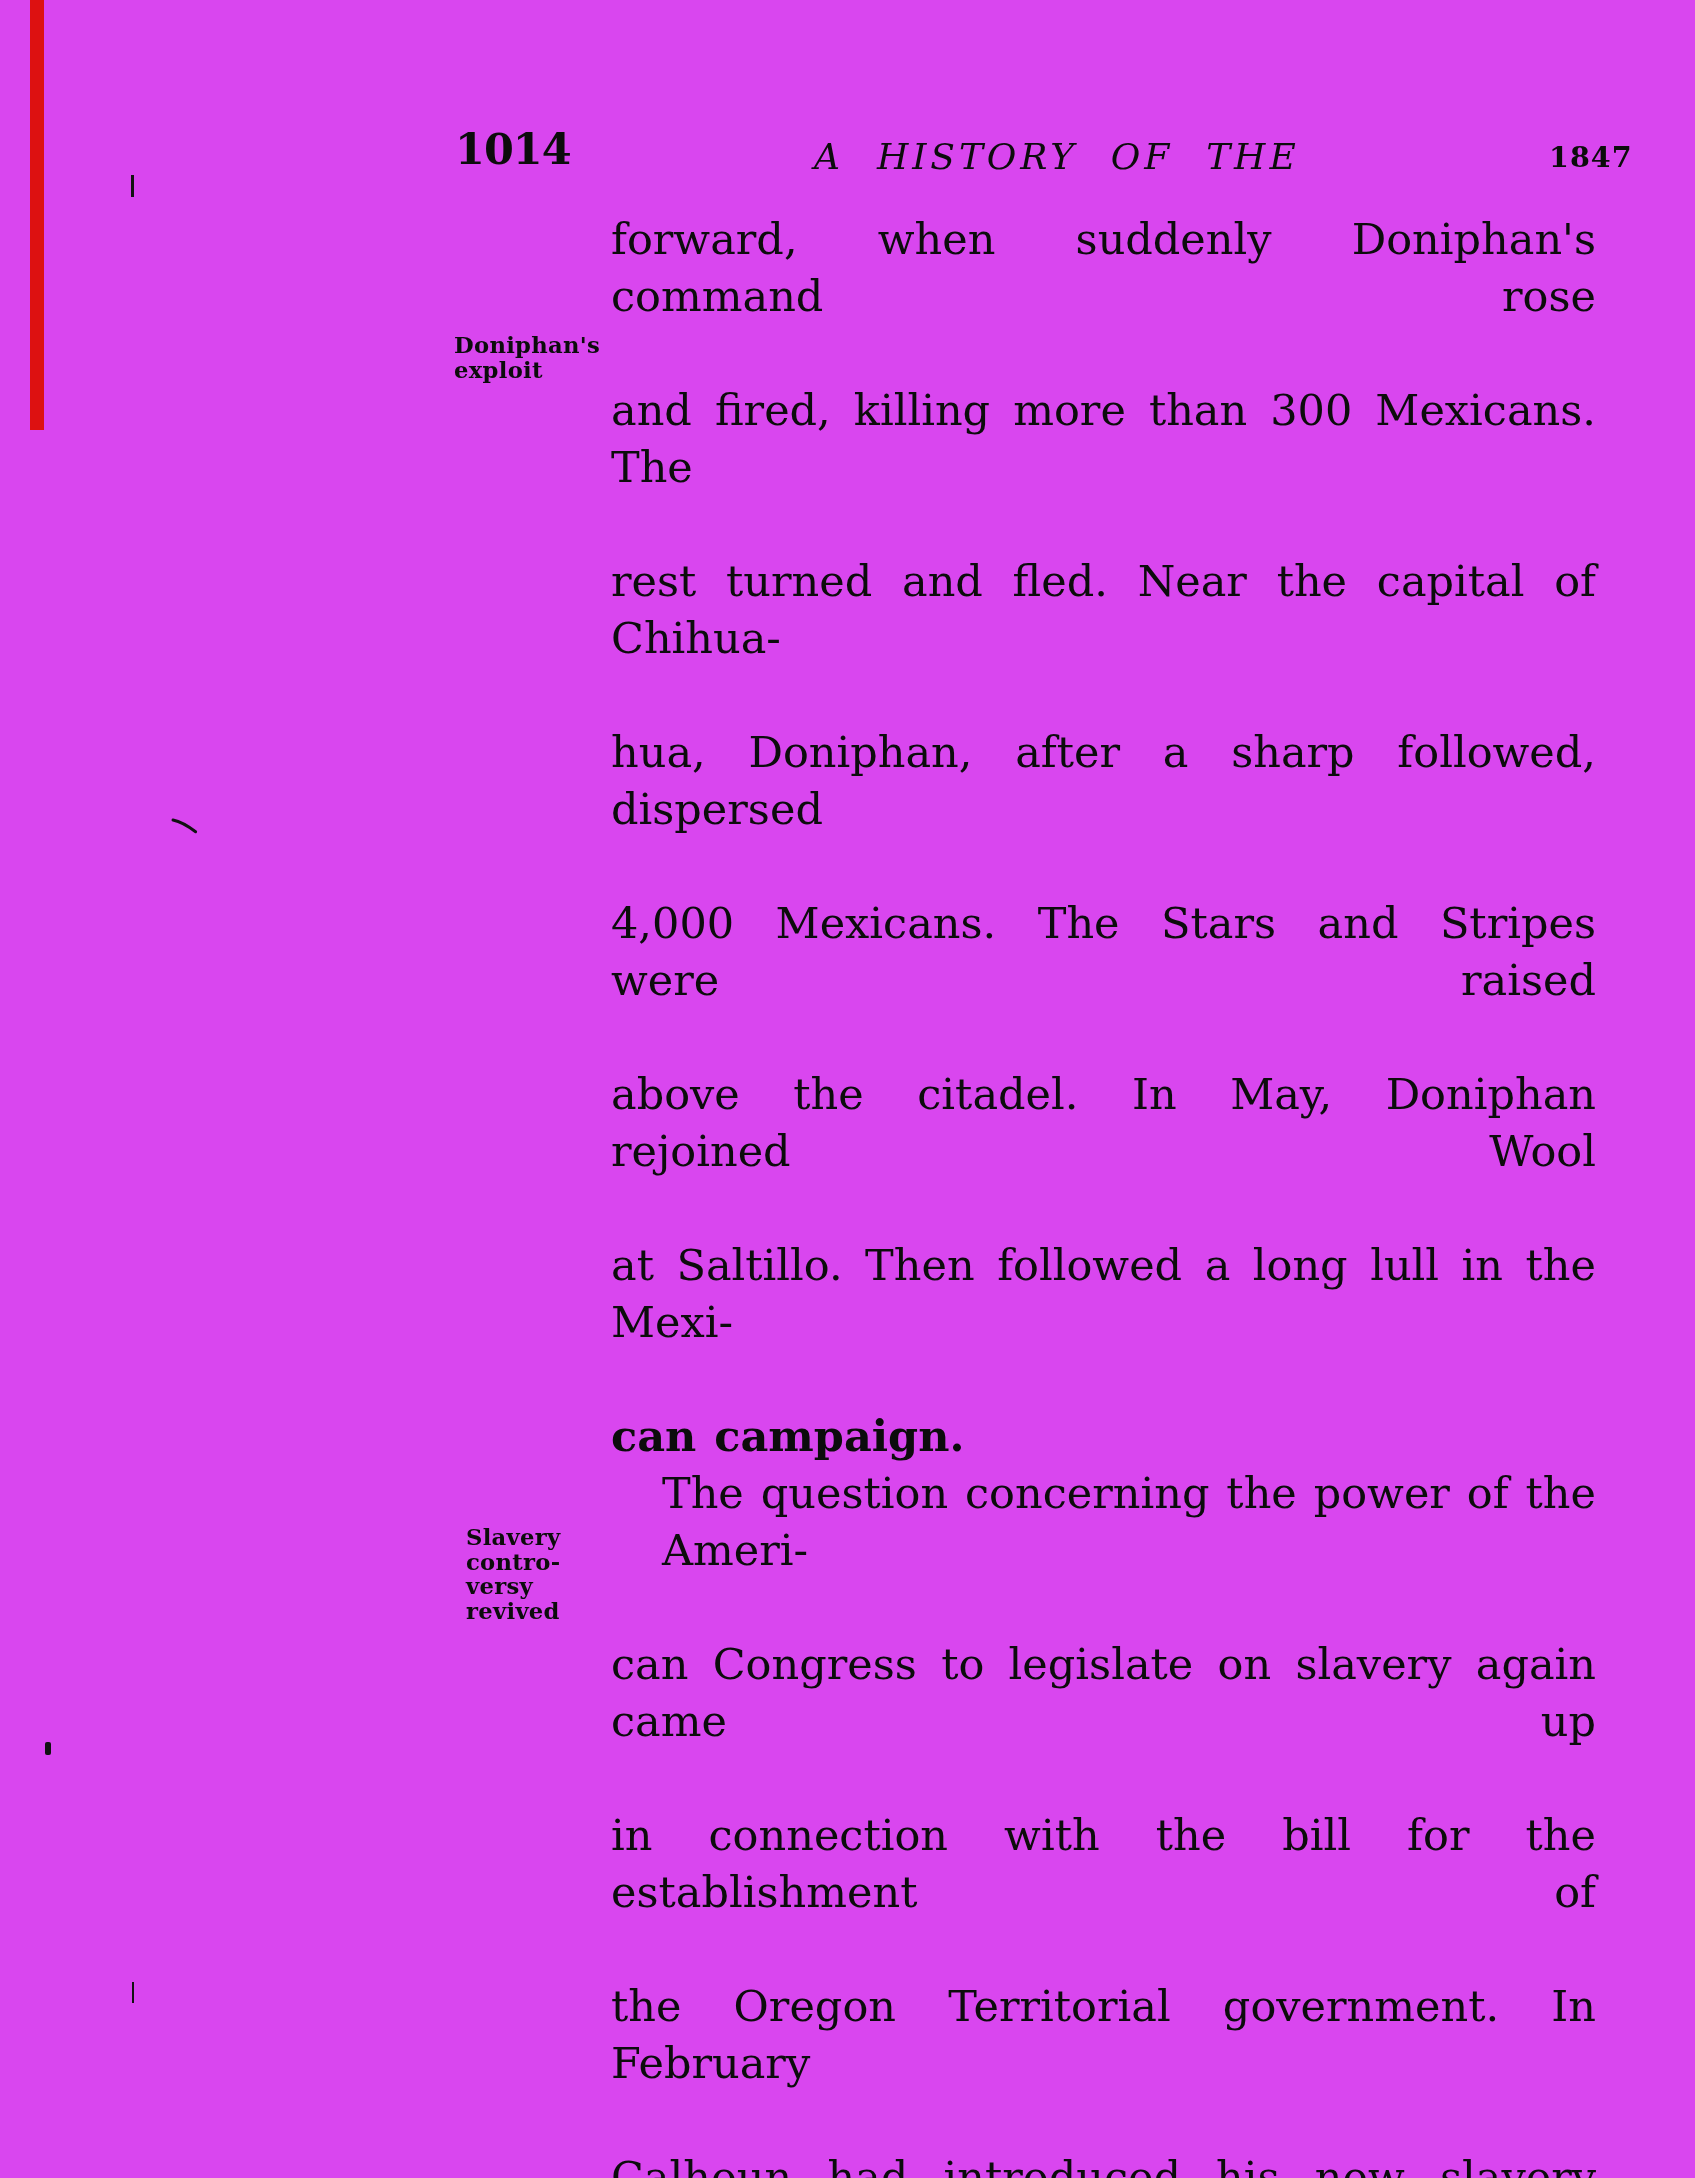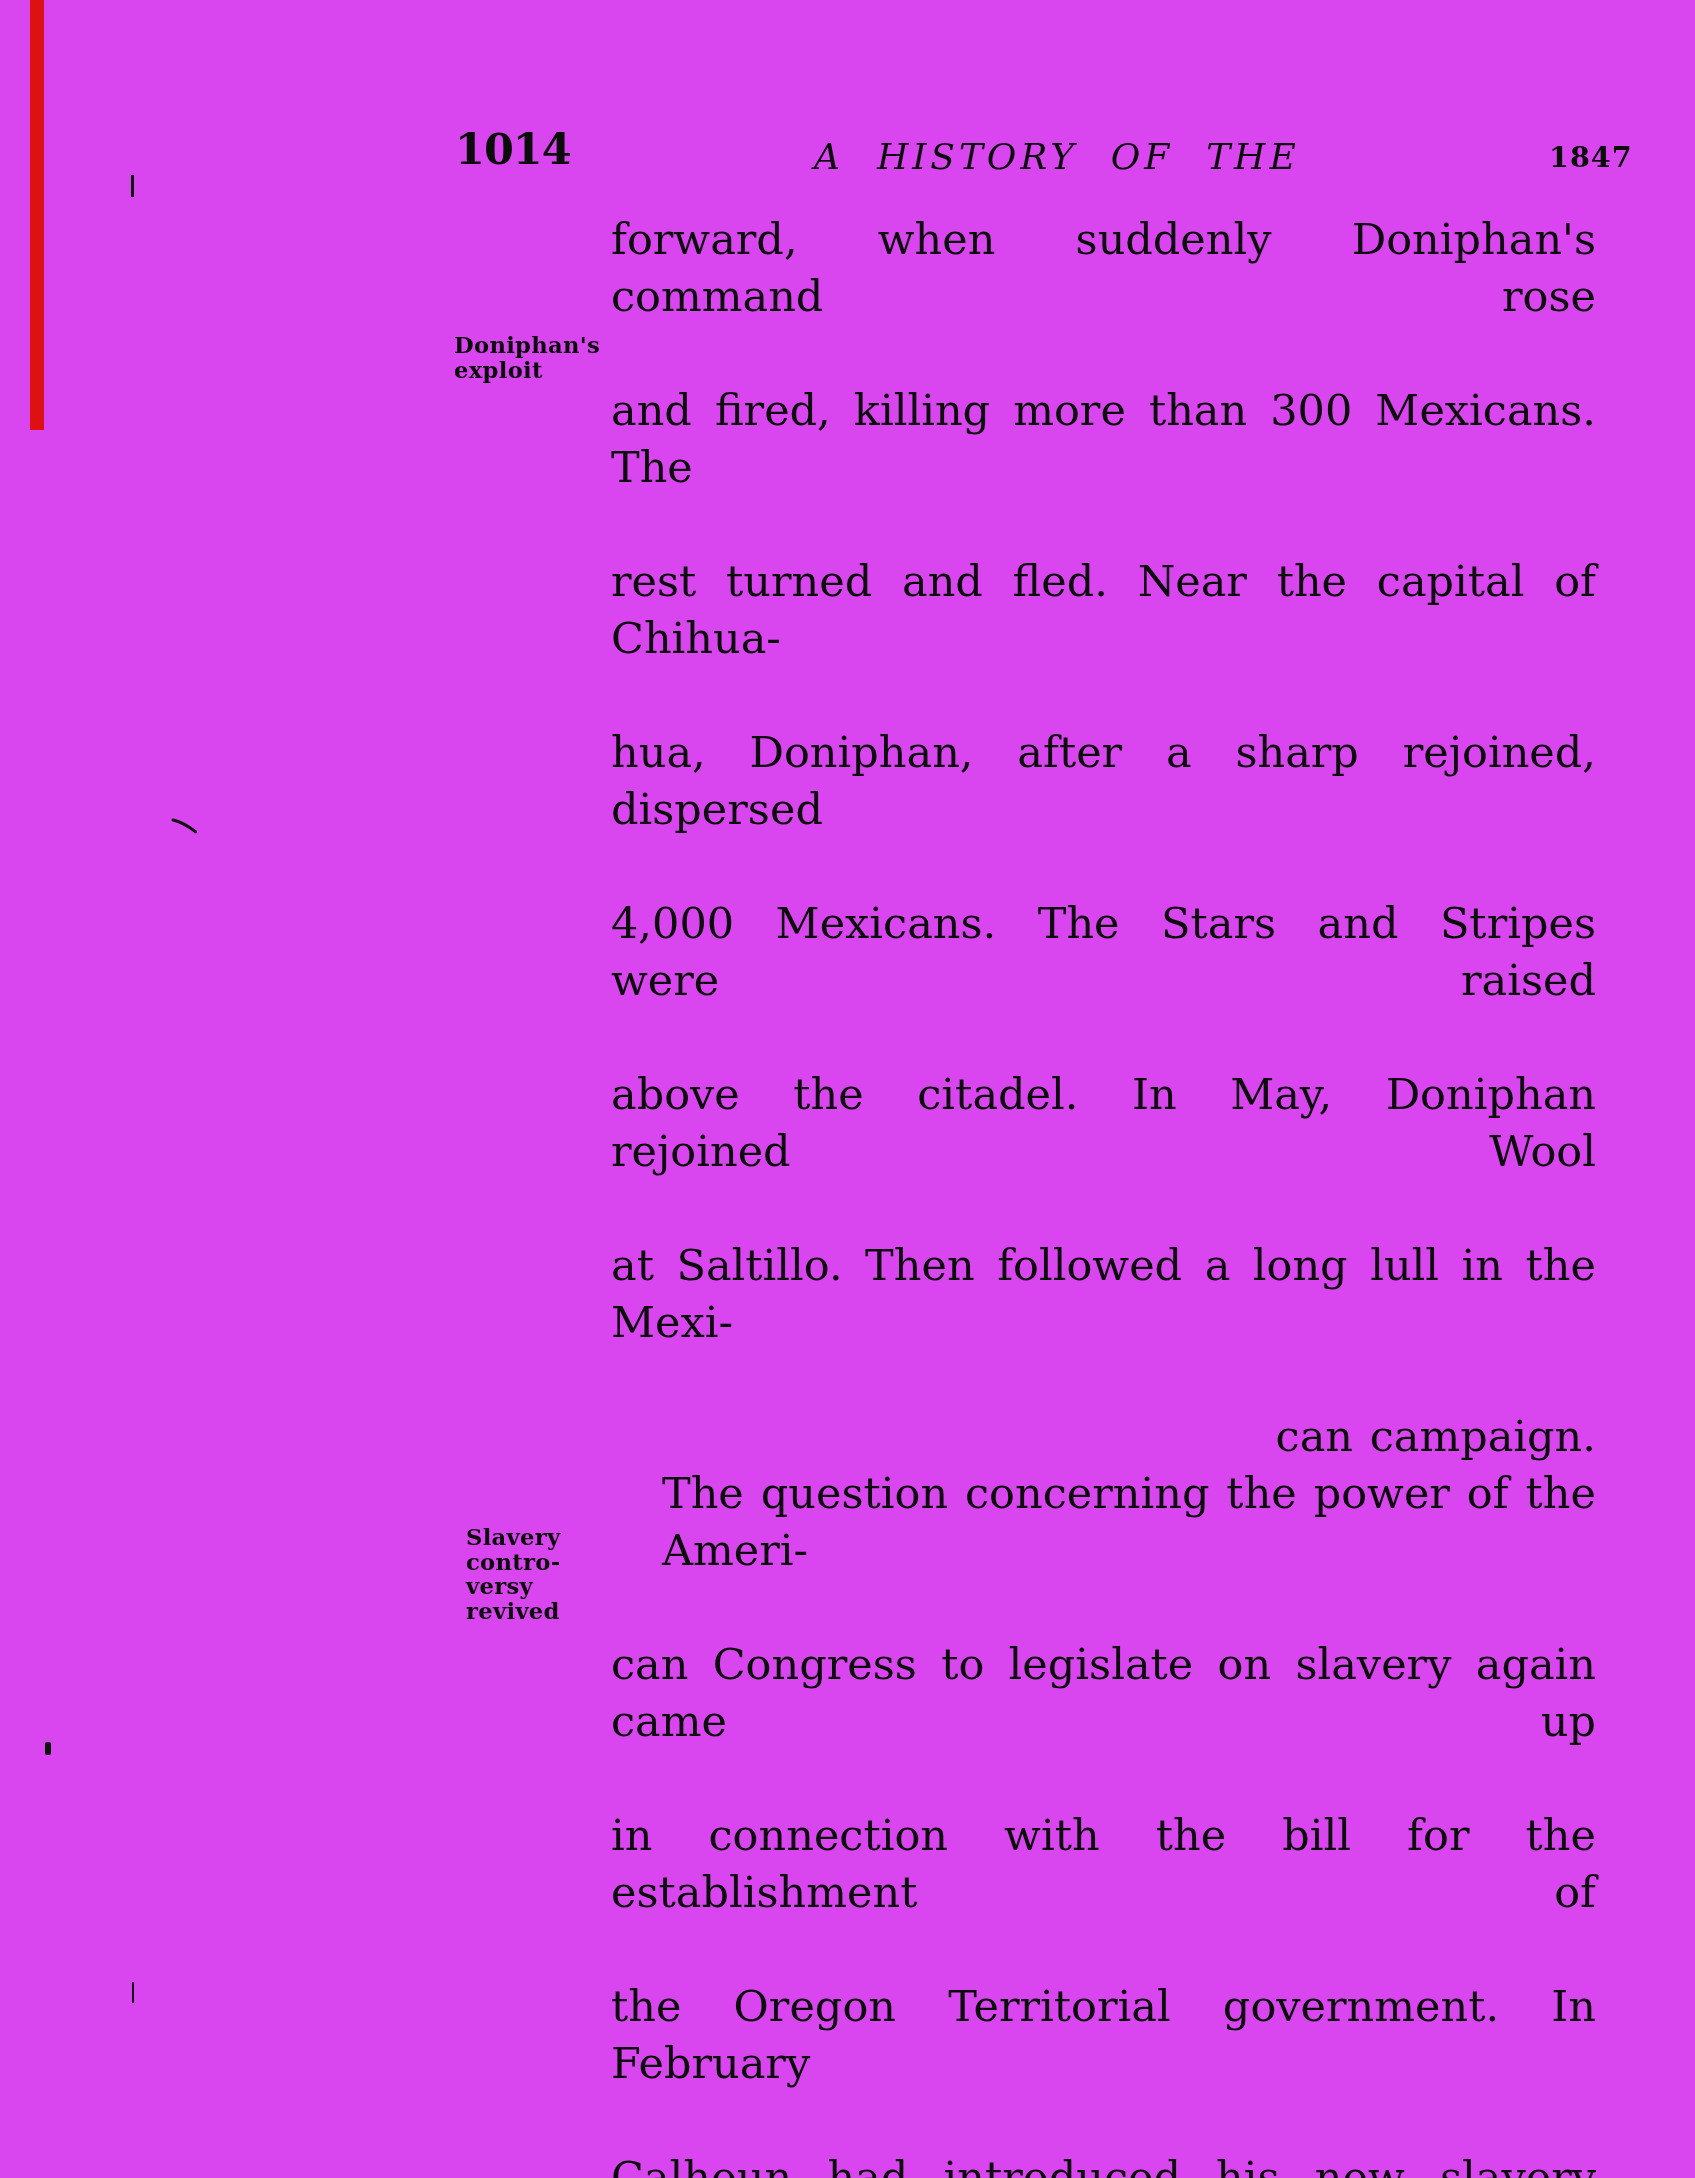--- a/index.html
+++ b/index.html
@@ -45,21 +45,21 @@
   #note-slavery  { top:1525px;margin-left:12px; }
 
   
   .body-col {
     position:absolute; left:611px; top:211px; width:985px;
     font-size:43px; line-height:57px; word-spacing:3px;
   }
   .paragraph { margin:0; padding:0; }
   .text-line { text-align:justify; }
   .text-line::after { content:""; display:inline-block; width:100%; height:0; }
-  .text-line.lastline { text-align:right; }
+  .text-line.lastline { text-align:left;font-weight:bold; }
   .text-line.lastline::after { content:none; }
   .text-line.indent { padding-left:51px; }
 
   
   .speck { position:absolute; background:#111111; }
   .speck-tick-top    { left:131px; top:175px; width:3px;  height:21.7px; }
   .speck-dot-bottom  { left:45px;  top:1742px; width:5.9px; height:12.8px; border-radius:2px; }
   .speck-tick-bottom { left:132px; top:1982px; width:2px; height:20.7px; }
   .speck-squiggle    { position:absolute; left:171px; top:817px; }
 </style>
@@ -85,21 +85,21 @@
     <span class="note-line">versy</span>
     <span class="note-line">revived</span>
   </div>
 
   <div class="body-col">
 
     <div class="paragraph">
       <div class="text-line">forward, when suddenly Doniphan's command rose</div>
       <div class="text-line">and fired, killing more than 300 Mexicans.  The</div>
       <div class="text-line">rest turned and fled.  Near the capital of Chihua-</div>
-      <div class="text-line">hua, Doniphan, after a sharp rejoined, dispersed</div>
+      <div class="text-line">hua, Doniphan, after a sharp followed, dispersed</div>
       <div class="text-line">4,000 Mexicans.  The Stars and Stripes were raised</div>
       <div class="text-line">above the citadel.  In May, Doniphan rejoined Wool</div>
       <div class="text-line">at Saltillo.  Then followed a long lull in the Mexi-</div>
       <div class="text-line lastline">can campaign.</div>
     </div>
 
     <div class="paragraph">
       <div class="text-line indent">The question concerning the power of the Ameri-</div>
       <div class="text-line">can Congress to legislate on slavery again came up</div>
       <div class="text-line">in connection with the bill for the establishment of</div>

